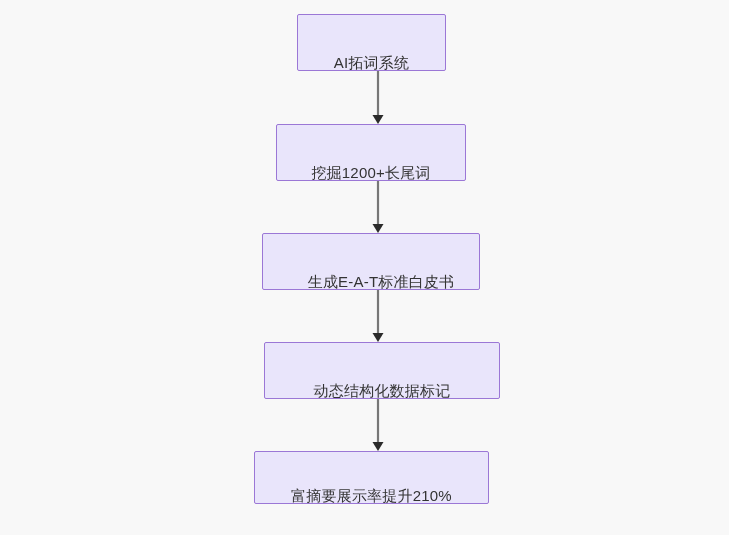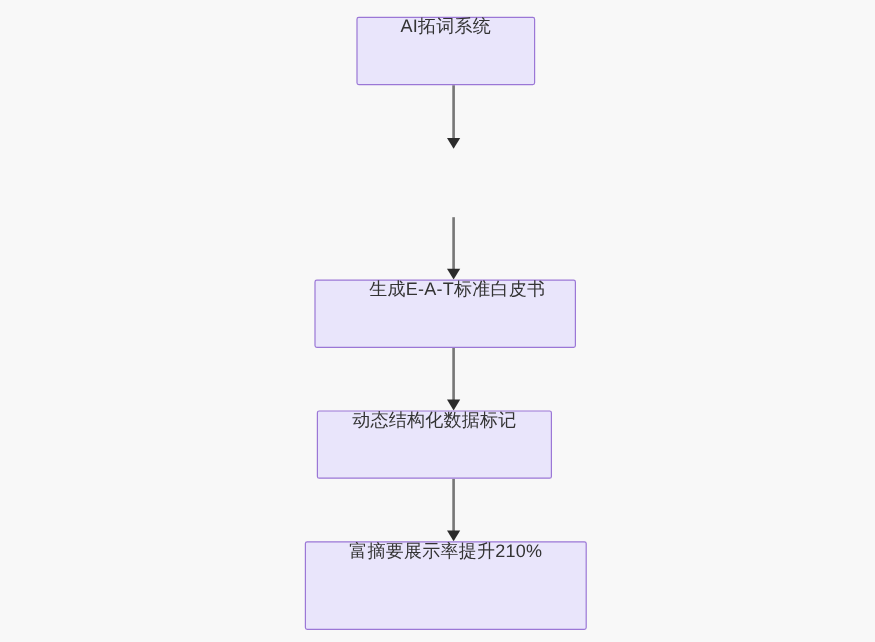--- a/index.html
+++ b/index.html
@@ -18,21 +18,21 @@
     width: 729px;
     height: 535px;
   }
   .node {
     position: absolute;
     box-sizing: border-box;
     background: #e9e5fb;
     border: 1.6px solid #9b77d6;
     border-radius: 2px;
     display: flex;
-    align-items: flex-start;
+    align-items: flex-end;
     justify-content: center;
     color: #333333;
     font-size: 15px;
     letter-spacing: 0.2px;
     white-space: nowrap;
   }
   .node-label {
     display: block;
     line-height: 1;
   }
@@ -74,26 +74,29 @@
     <svg width="14" height="52" viewBox="0 0 14 52">
       <line x1="7" y1="0" x2="7" y2="44" stroke="#777777" stroke-width="2.2"></line>
       <polygon points="1.5,43 12.5,43 7,52" fill="#2b2b2b"></polygon>
     </svg>
   </div>
 
   <div class="node" style="left:297px; top:14px; width:149px; height:57px;">
     <span class="node-label">AI拓词系统</span>
   </div>
 
+  <div class="node" style="left:276px; top:124px; width:190px; height:57px;">
+    <span class="node-label">挖掘1200+长尾词</span>
+  </div>
 
   <div class="node" style="left:262px; top:233px; width:218px; height:57px;padding-left:20px;">
     <span class="node-label">生成E-A-T标准白皮书</span>
   </div>
 
-  <div class="node" style="left:264px; top:342px; width:196px; height:57px;">
+  <div class="node" style="left:264px; top:342px; width:236px; height:57px;">
     <span class="node-label">动态结构化数据标记</span>
   </div>
 
-  <div class="node" style="left:254px; top:451px; width:235px; height:74px;">
+  <div class="node" style="left:254px; top:451px; width:235px; height:53px;">
     <span class="node-label">富摘要展示率提升210%</span>
   </div>
 
 </div>
 
 </body></html>

